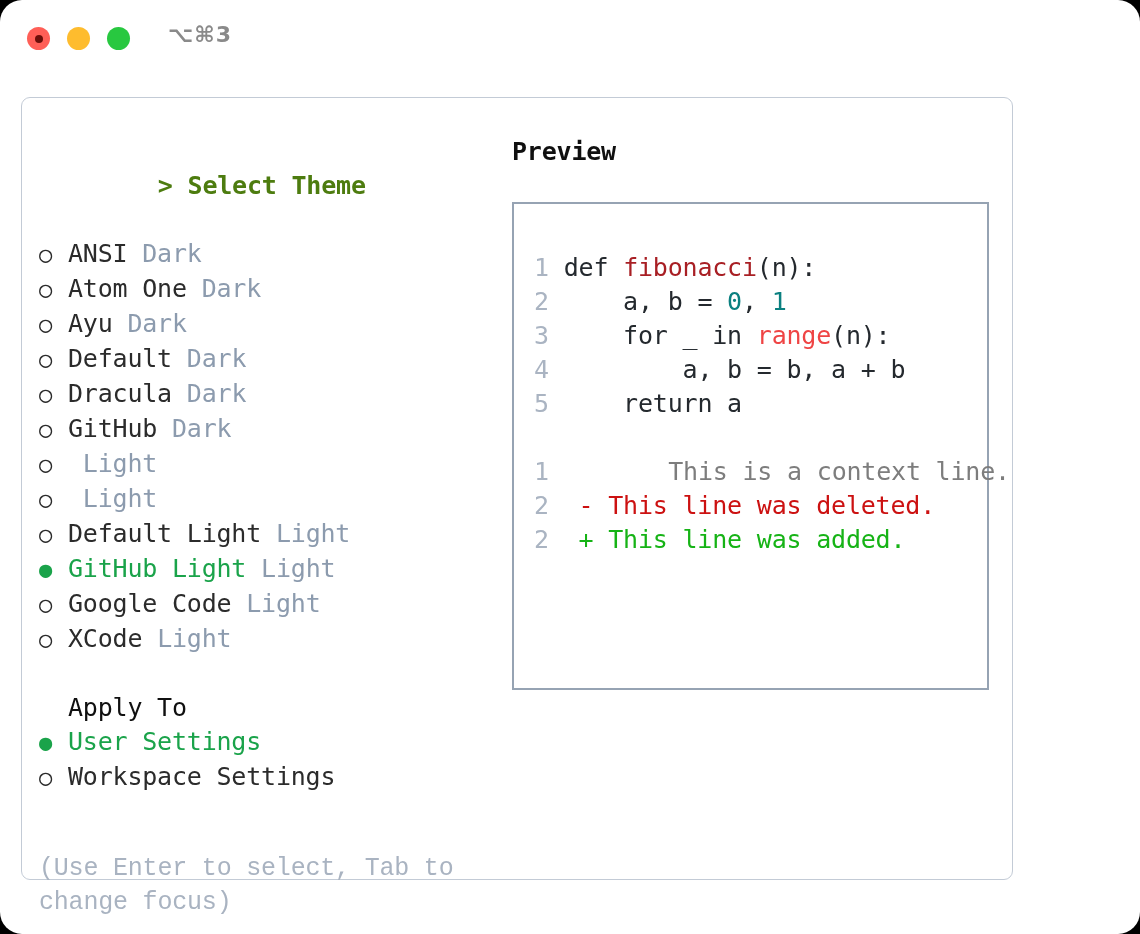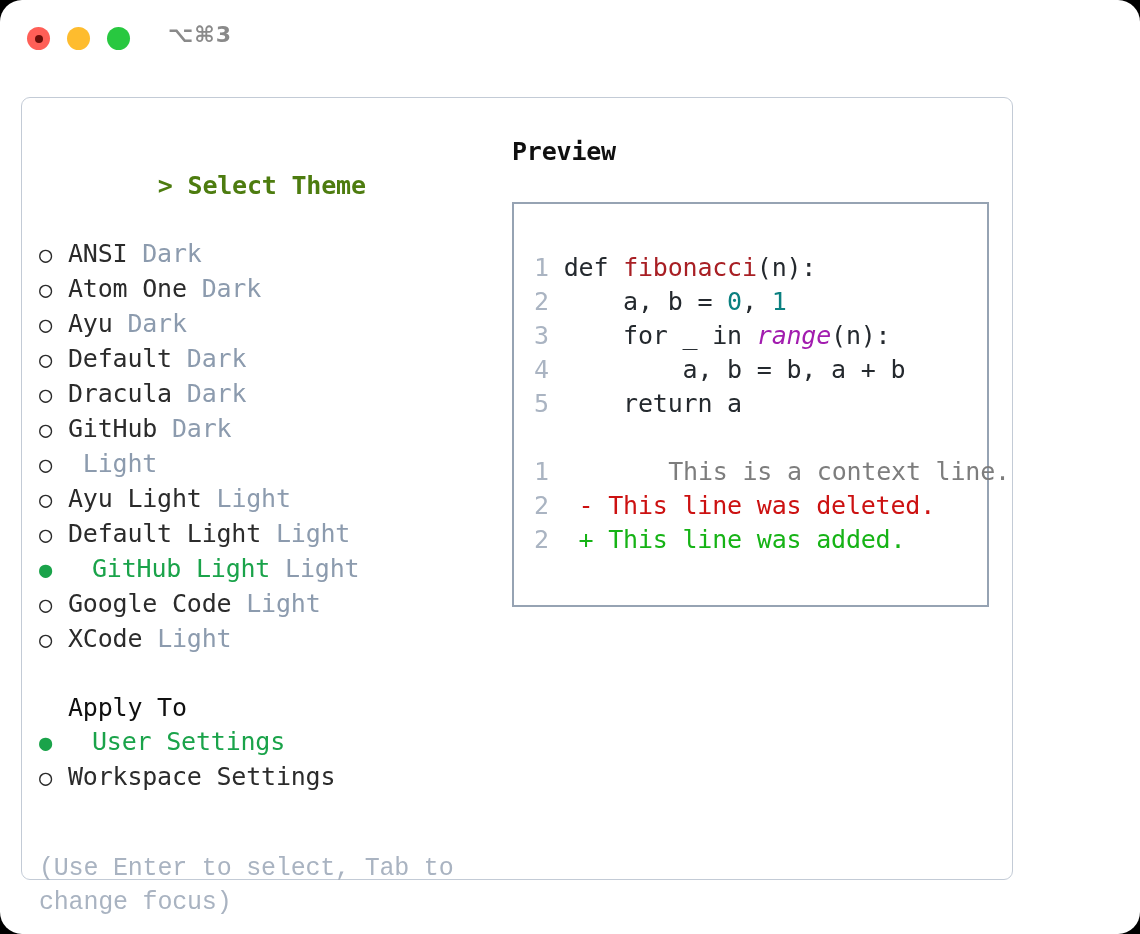--- a/index.html
+++ b/index.html
@@ -128,21 +128,21 @@
     white-space: pre;
     color: #2b2b2b;
   }
   .bullet {
     width: 29px;
     flex: 0 0 29px;
     font-size: 22px;
     color: #2b2b2b;
   }
   .opt.selected .bullet { color: #1aa34a; }
-  .opt.selected .opt-label { color: #1aa34a; margin-left: 24px; }
+  .opt.selected .opt-label { color: #1aa34a; }
   .opt-label { color: #2b2b2b; }
   .opt-tag {
     color: #8c9bae;
   }
 
   .spacer-lg { height: 34px; }
 
   .hint {
     margin-top: 57px;
     font-size: 25px;
@@ -158,21 +158,21 @@
     font-size: 25px;
     font-weight: 700;
     color: #101010;
     line-height: 34px;
     letter-spacing: -0.2px;
     white-space: pre;
   }
   .preview-box {
     margin-top: 33px;
     width: 477px;
-    height: 405px;
+    height: 488px;
     border: 2px solid #96a3b3;
     box-sizing: border-box;
     background: #ffffff;
     position: relative;
     padding-left: 28px;
   }
   .code {
     position: absolute;
     left: 20px;
     top: 47px;
@@ -181,21 +181,21 @@
     white-space: pre;
     letter-spacing: -0.2px;
   }
   .cline { display: block; white-space: pre; }
   .ln {
     color: #aab4c2;
   }
   .tok-plain { color: #24292e; }
   .tok-func  { color: #a81f24; }
   .tok-num   { color: #0b8080; }
-  .tok-call  { color: #a21caf; font-style: italic; }
+  .tok-call  { color: #ef4444; }
   .tok-ctx   { color: #7d7d7d; margin-left: 30px; }
   .tok-del   { color: #cc1111; }
   .tok-add   { color: #16b316; }
   .gap-line { display: block; height: 34px; }
 </style>
 </head>
 <body>
 
 <div class="window">
 
@@ -217,21 +217,21 @@
       </div>
 
       <div id="theme-list">
           <div class="opt"><span class="bullet">○</span><span class="opt-label">ANSI</span><span> </span><span class="opt-tag">Dark</span></div>
           <div class="opt"><span class="bullet">○</span><span class="opt-label">Atom One</span><span> </span><span class="opt-tag">Dark</span></div>
           <div class="opt"><span class="bullet">○</span><span class="opt-label">Ayu</span><span> </span><span class="opt-tag">Dark</span></div>
           <div class="opt"><span class="bullet">○</span><span class="opt-label">Default</span><span> </span><span class="opt-tag">Dark</span></div>
           <div class="opt"><span class="bullet">○</span><span class="opt-label">Dracula</span><span> </span><span class="opt-tag">Dark</span></div>
           <div class="opt"><span class="bullet">○</span><span class="opt-label">GitHub</span><span> </span><span class="opt-tag">Dark</span></div>
           <div class="opt"><span class="bullet">○</span><span> </span><span class="opt-tag">Light</span></div>
-          <div class="opt"><span class="bullet">○</span><span class="opt-label">Ayu Light</span><span> </span><span class="opt-tag">Light</span></div>
+          <div class="opt"><span class="bullet">○</span><span> </span><span class="opt-tag">Light</span></div>
           <div class="opt"><span class="bullet">○</span><span class="opt-label">Default Light</span><span> </span><span class="opt-tag">Light</span></div>
           <div class="opt selected"><span class="bullet">●</span><span class="opt-label">GitHub Light</span><span> </span><span class="opt-tag">Light</span></div>
           <div class="opt"><span class="bullet">○</span><span class="opt-label">Google Code</span><span> </span><span class="opt-tag">Light</span></div>
           <div class="opt"><span class="bullet">○</span><span class="opt-label">XCode</span><span> </span><span class="opt-tag">Light</span></div>
         </div>
 
       <div class="spacer-lg"></div>
 
       <div class="section-head">Apply To</div>
 

